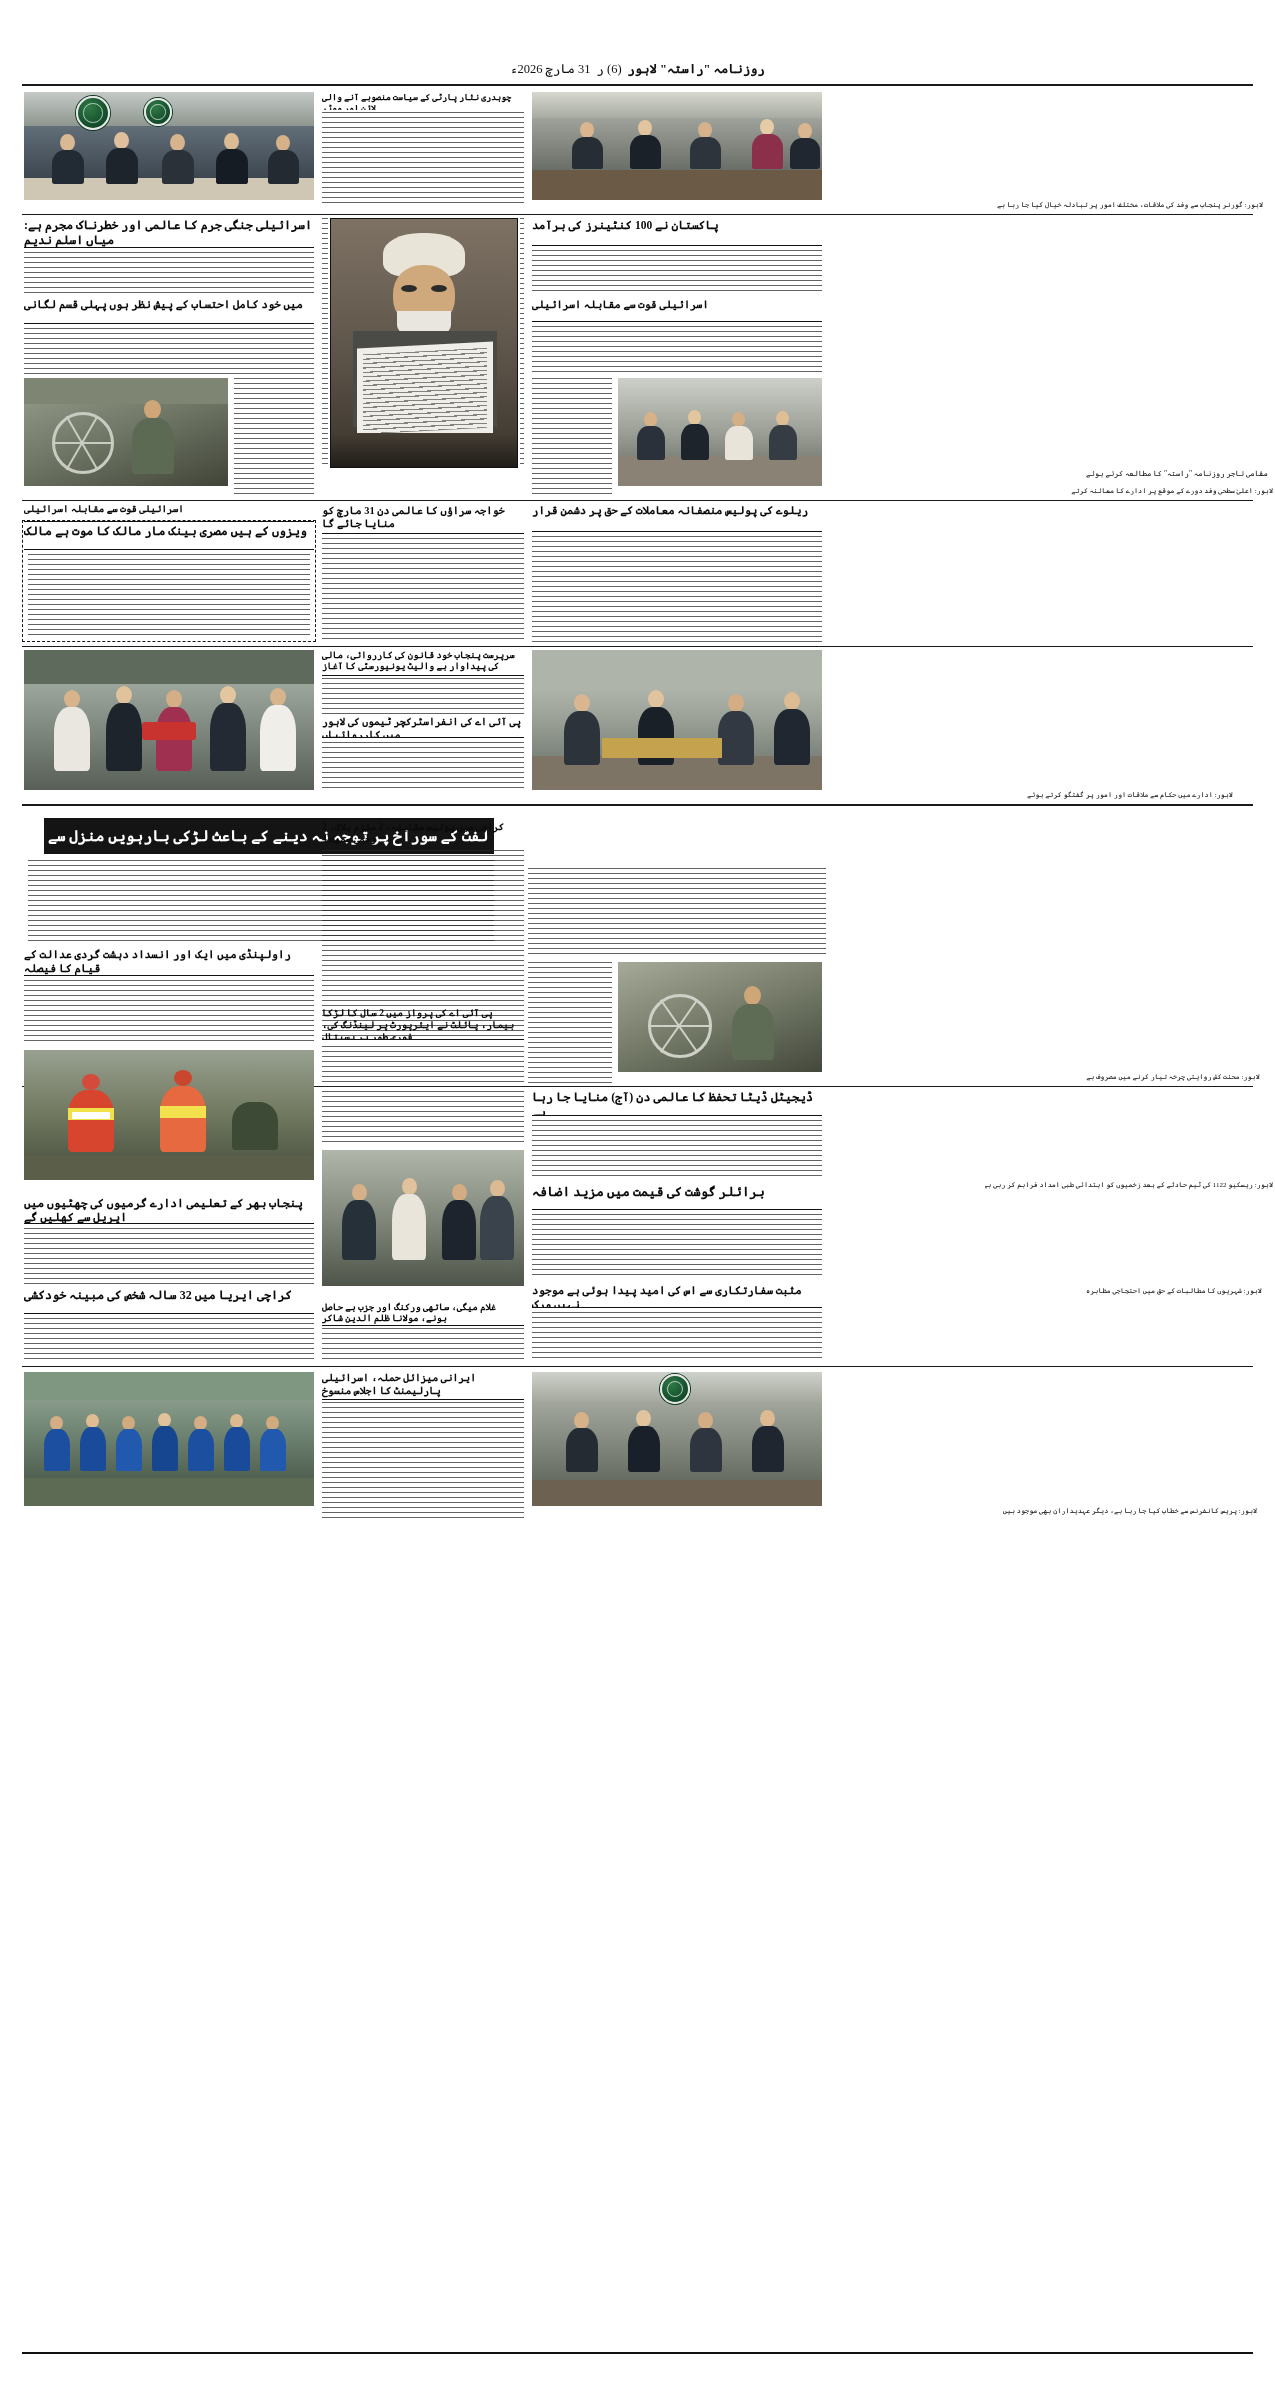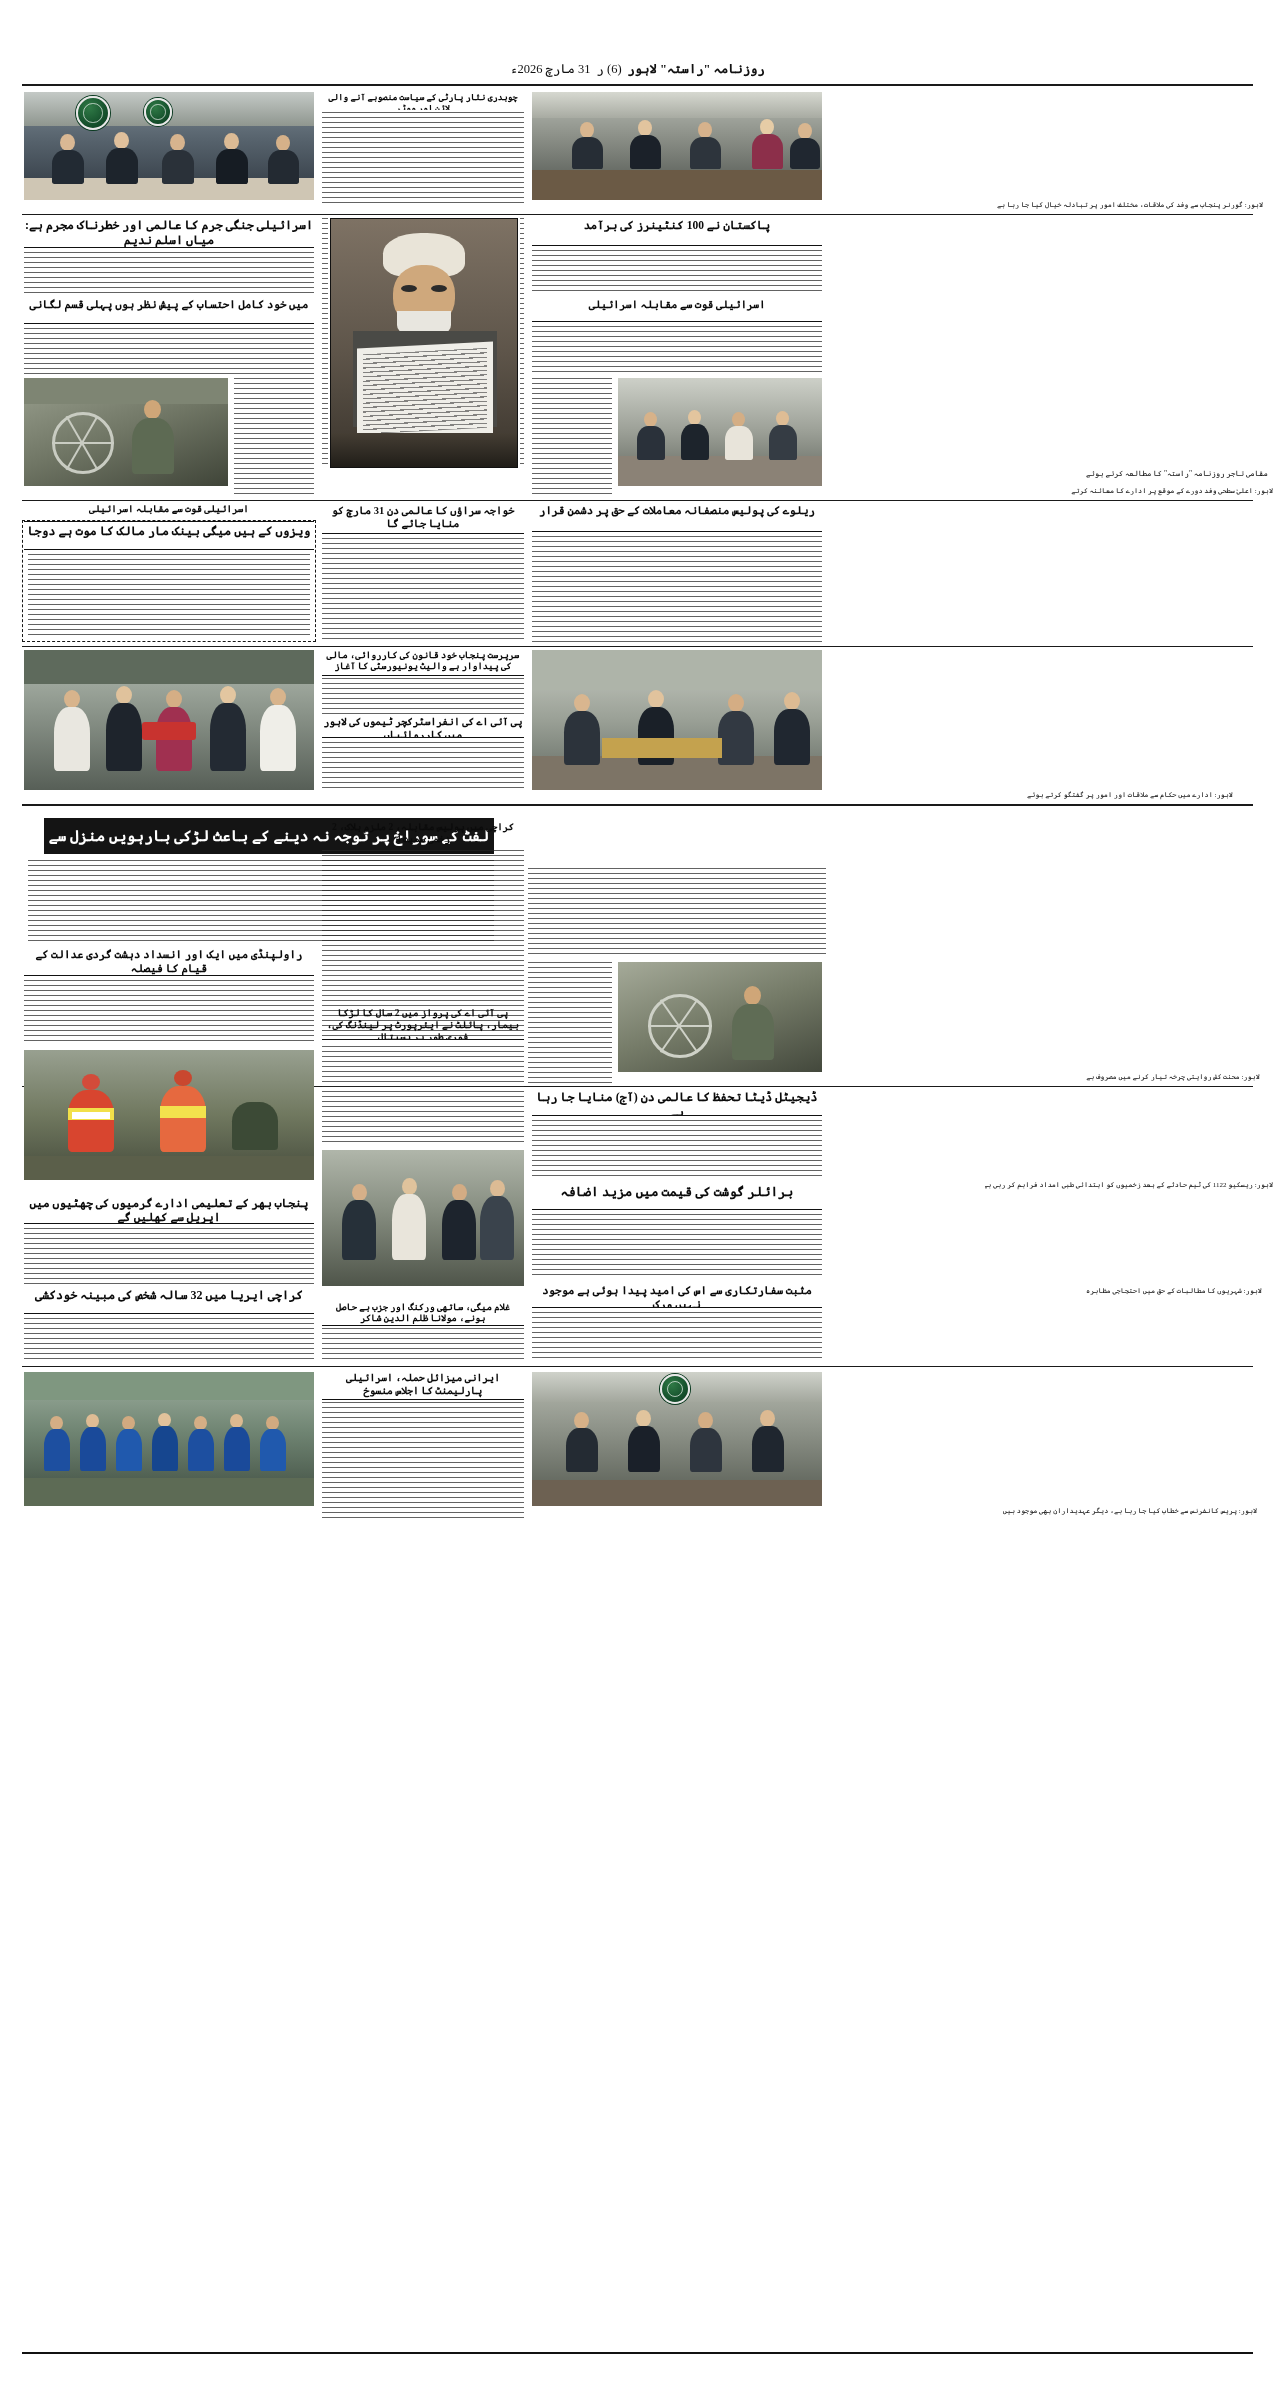--- a/index.html
+++ b/index.html
@@ -56,21 +56,21 @@
     background: #fff;
     padding: 1px 2px;
     white-space: nowrap;
     overflow: hidden;
   }
 
   
   .hl {
     position: absolute;
     direction: rtl;
-    text-align: center;
+    text-align: left;
     color: #0b0b0b;
     font-weight: bold;
     line-height: 1.25;
     overflow: hidden;
   }
   .hl.inv {
     background: #141414;
     color: #fff;
     padding: 2px 4px;
   }
@@ -272,21 +272,21 @@
   </div>
   <div class="cap" style="left:618px; top:486px; width:204px;">لاہور: اعلیٰ سطحی وفد دورے کے موقع پر ادارے کا معائنہ کرتے ہوئے</div>
 
   <div class="col" style="left:532px; top:378px; width:80px; height:116px;">
     <div class="lines dense"></div>
   </div>
 
   <div class="rule-h" style="left:22px; right:22px; top:500px;"></div>
 
   <div class="hl" style="left:24px; top:504px; width:290px; height:18px; font-size:9.5px; border-bottom:1px solid #111;">اسرائیلی قوت سے مقابلہ اسرائیلی</div>
-  <div class="hl" style="left:24px; top:524px; width:290px; height:26px; font-size:12px; border-bottom:1.5px solid #111;">ویزوں کے ہیں میگی بینک مار مالک کا موت ہے دوجا</div>
+  <div class="hl" style="left:24px; top:524px; width:290px; height:26px; font-size:12px; border-bottom:1.5px solid #111;">ویزوں کے ہیں مصری بینک مار مالک کا موت ہے مالک</div>
   <div class="dashed" style="left:22px; top:520px; width:294px; height:122px;"></div>
   <div class="col" style="left:28px; top:554px; width:282px; height:84px;">
     <div class="lines dense"></div>
   </div>
 
   <div class="hl" style="left:322px; top:504px; width:202px; height:30px; font-size:10.5px; border-bottom:1.5px solid #111;">خواجہ سراؤں کا عالمی دن 31 مارچ کو منایا جائے گا</div>
   <div class="col" style="left:322px; top:538px; width:202px; height:104px;">
     <div class="lines dense"></div>
   </div>
 

